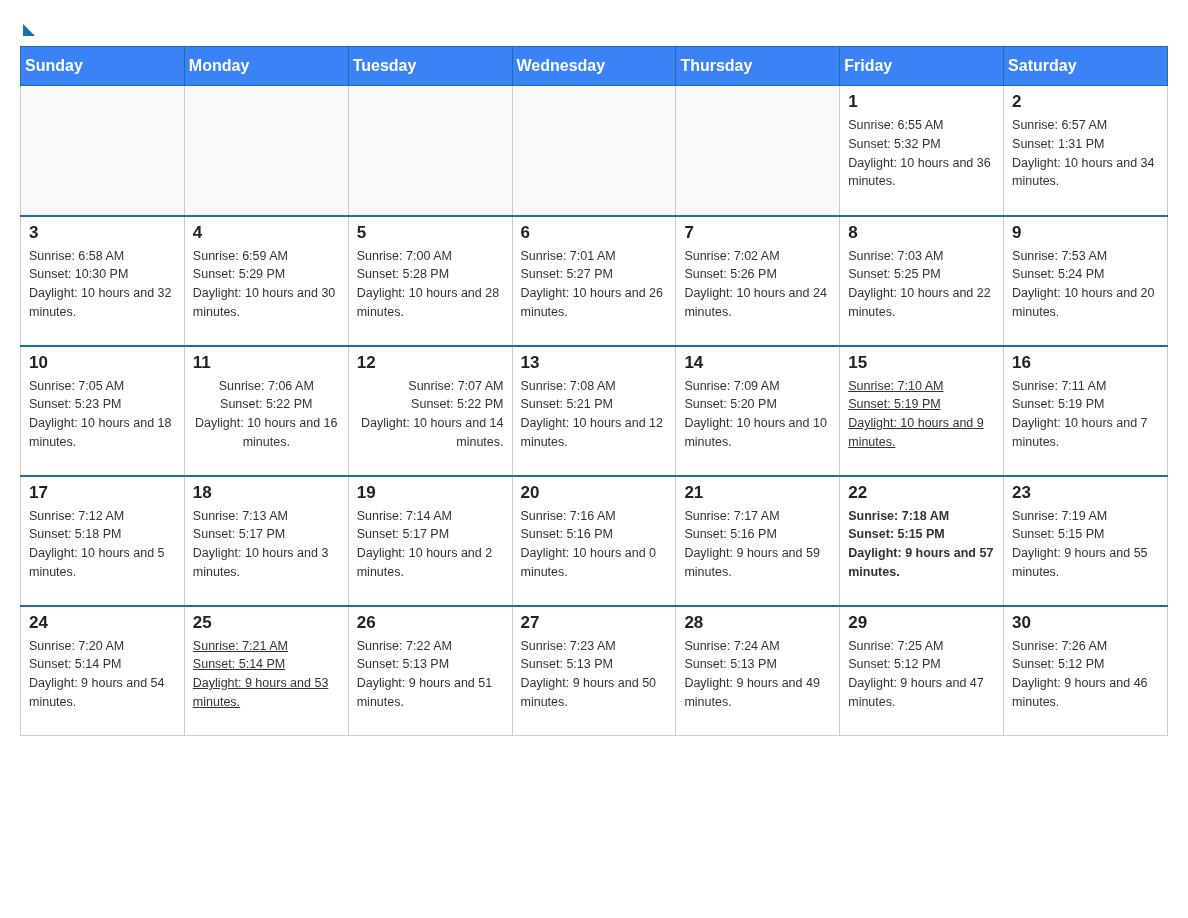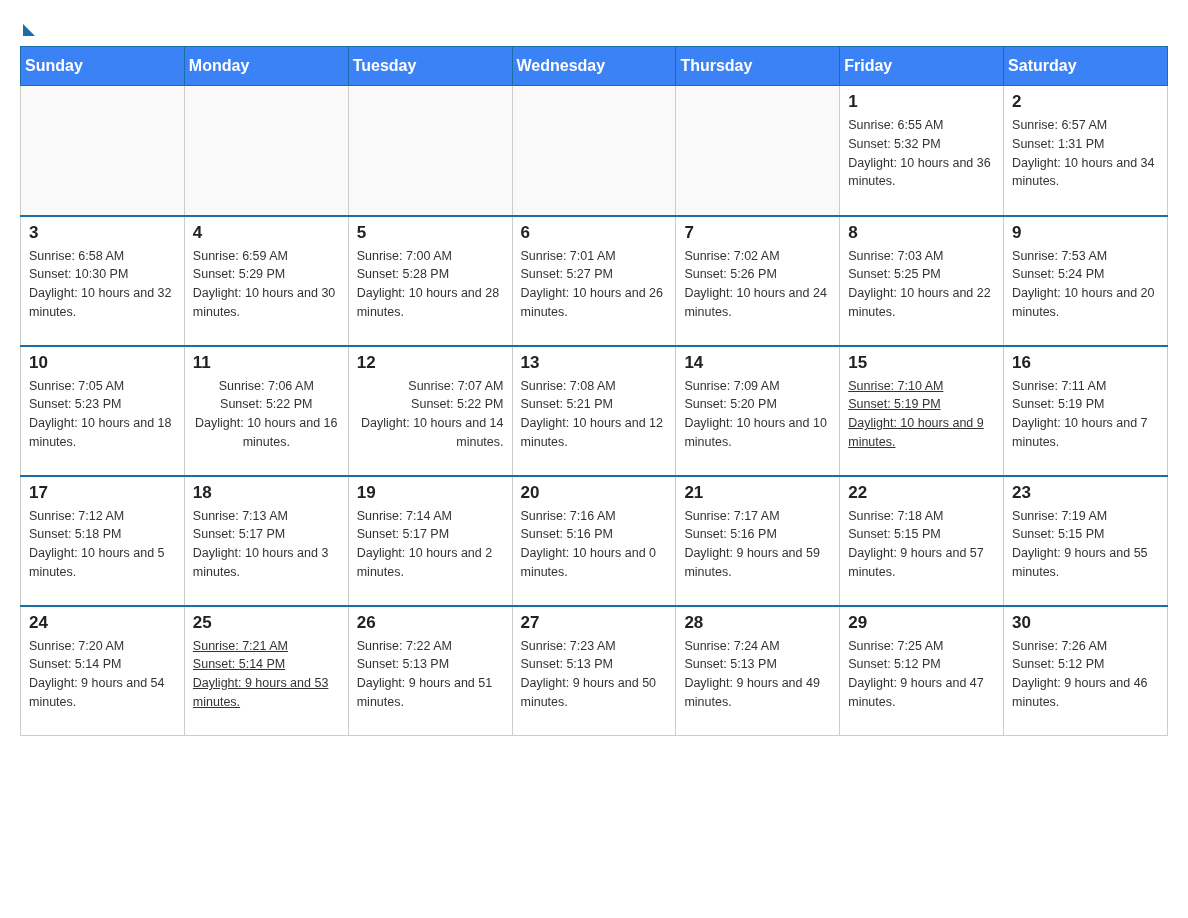--- a/index.html
+++ b/index.html
@@ -266,21 +266,21 @@
 Daylight: 10 hours and 0 minutes.</div>
         </td>
         <td>
           <span class="day-num">21</span>
           <div class="day-info" style="white-space: pre-line;">Sunrise: 7:17 AM
 Sunset: 5:16 PM
 Daylight: 9 hours and 59 minutes.</div>
         </td>
         <td>
           <span class="day-num">22</span>
-          <div class="day-info" style="white-space: pre-line;">Sunrise: 7:18 AM
+          <div class="day-info" style="white-space: pre-line; font-weight: bold;">Sunrise: 7:18 AM
 Sunset: 5:15 PM
 Daylight: 9 hours and 57 minutes.</div>
         </td>
         <td>
           <span class="day-num">23</span>
           <div class="day-info" style="white-space: pre-line;">Sunrise: 7:19 AM
 Sunset: 5:15 PM
 Daylight: 9 hours and 55 minutes.</div>
         </td>
       </tr>

